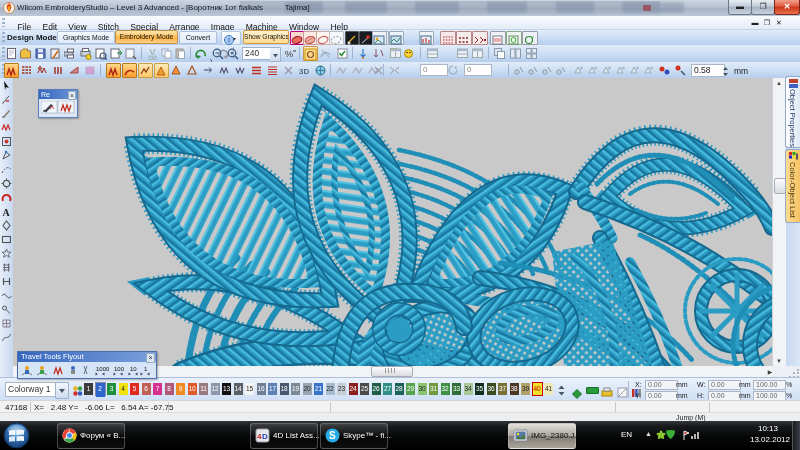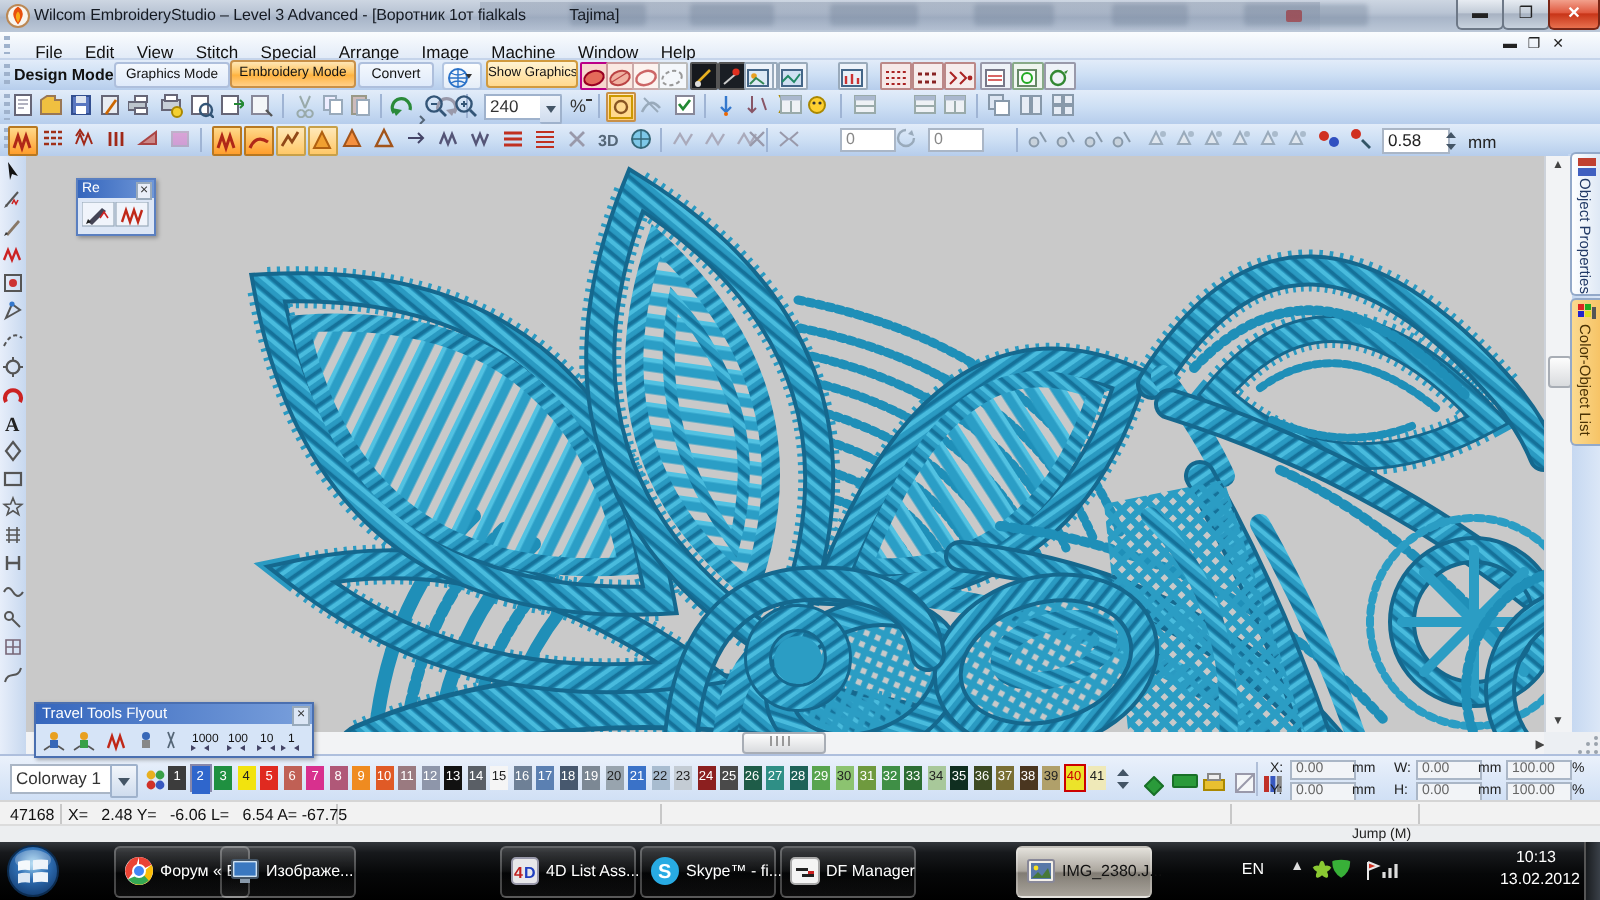--- a/index.html
+++ b/index.html
@@ -901,51 +901,34 @@
         <circle cx="7.5" cy="7.5" r="7" fill="#fff"></circle>
         <path d="M7.5,7.5 L7.5,.5 A7,7 0 0,1 13.8,4.4 z" fill="#ea4335"></path>
         <path d="M7.5,7.5 L13.8,4.4 A7,7 0 0,1 10,14 z" fill="#fbbc05" transform="rotate(55 7.5 7.5)"></path>
         <path d="M7.5,.5 A7,7 0 0,0 2,11.6 L5.5,7 z" fill="#ea4335"></path>
         <path d="M2,11.6 A7,7 0 0,0 12.4,12.3 L9,8.6 z" fill="#34a853"></path>
         <path d="M13.8,4.4 A7,7 0 0,1 12.4,12.3 L9.5,8 z" fill="#fbbc05"></path>
         <circle cx="7.5" cy="7.5" r="3" fill="#4286f5" stroke="#fff" stroke-width="1"></circle>
       </svg>
       <span class="lab">Форум « В...</span>
     </div>
-    <div class="tkbtn" style="left:110px;width:66px;">
-      <svg class="tico" width="15" height="15" viewBox="0 0 15 15">
-        <rect x="1" y="2" width="13" height="9" rx="1" fill="#cfe2f2" stroke="#456"></rect>
-        <rect x="2.2" y="3.2" width="10.6" height="6.6" fill="#3a78c0"></rect>
-        <rect x="5" y="11.5" width="5" height="2" fill="#89a"></rect>
-      </svg>
-      <span class="lab">Изображе...</span>
-    </div>
     <div class="tkbtn" style="left:250px;width:66px;">
       <svg class="tico" width="15" height="15" viewBox="0 0 15 15">
         <rect x="1" y="1" width="13" height="13" rx="2" fill="#e8e8ea" stroke="#99a"></rect>
         <text x="2" y="11" font-size="8" font-weight="bold" fill="#c02020" font-family="Liberation Sans">4</text>
         <text x="7" y="11" font-size="8" font-weight="bold" fill="#2040c0" font-family="Liberation Sans">D</text>
       </svg>
       <span class="lab">4D List Ass...</span>
     </div>
     <div class="tkbtn" style="left:320px;width:66px;">
       <svg class="tico" width="15" height="15" viewBox="0 0 15 15">
         <circle cx="7.5" cy="7.5" r="7" fill="#28abe3"></circle>
         <text x="4" y="11" font-size="10" font-weight="bold" fill="#fff" font-family="Liberation Sans">S</text>
       </svg>
       <span class="lab">Skype™ - fi...</span>
-    </div>
-    <div class="tkbtn" style="left:390px;width:66px;">
-      <svg class="tico" width="15" height="15" viewBox="0 0 15 15">
-        <rect x="0.5" y="1" width="14" height="13" rx="2" fill="#f4f4f4" stroke="#aaa"></rect>
-        <path d="M3,6 h6 v1.5 h-6 z" fill="#222"></path>
-        <path d="M6,9 h6 v1.5 h-6 z" fill="#222"></path>
-        <path d="M9,7.5 h3 v1.5 h-3 z" fill="#c22"></path>
-      </svg>
-      <span class="lab">DF Manager</span>
     </div>
     <div class="tkbtn" style="left:508px;width:66px;background:linear-gradient(rgba(255,252,245,.88),rgba(240,232,220,.7) 48%,rgba(205,196,182,.62) 52%,rgba(235,228,216,.72));color:#111;text-align:center;">
       <svg class="tico" width="15" height="15" viewBox="0 0 15 15">
         <rect x="1" y="2" width="13" height="11" rx="1" fill="#f4f0e8" stroke="#889"></rect>
         <rect x="2.5" y="3.5" width="10" height="8" fill="#5878a8"></rect>
         <circle cx="5" cy="6" r="1.2" fill="#f8e020"></circle>
         <path d="M3,11 l3,-3 2,2 3,-4 1.5,5 z" fill="#487838"></path>
       </svg>
       <span class="lab">IMG_2380.J...</span>
     </div>

